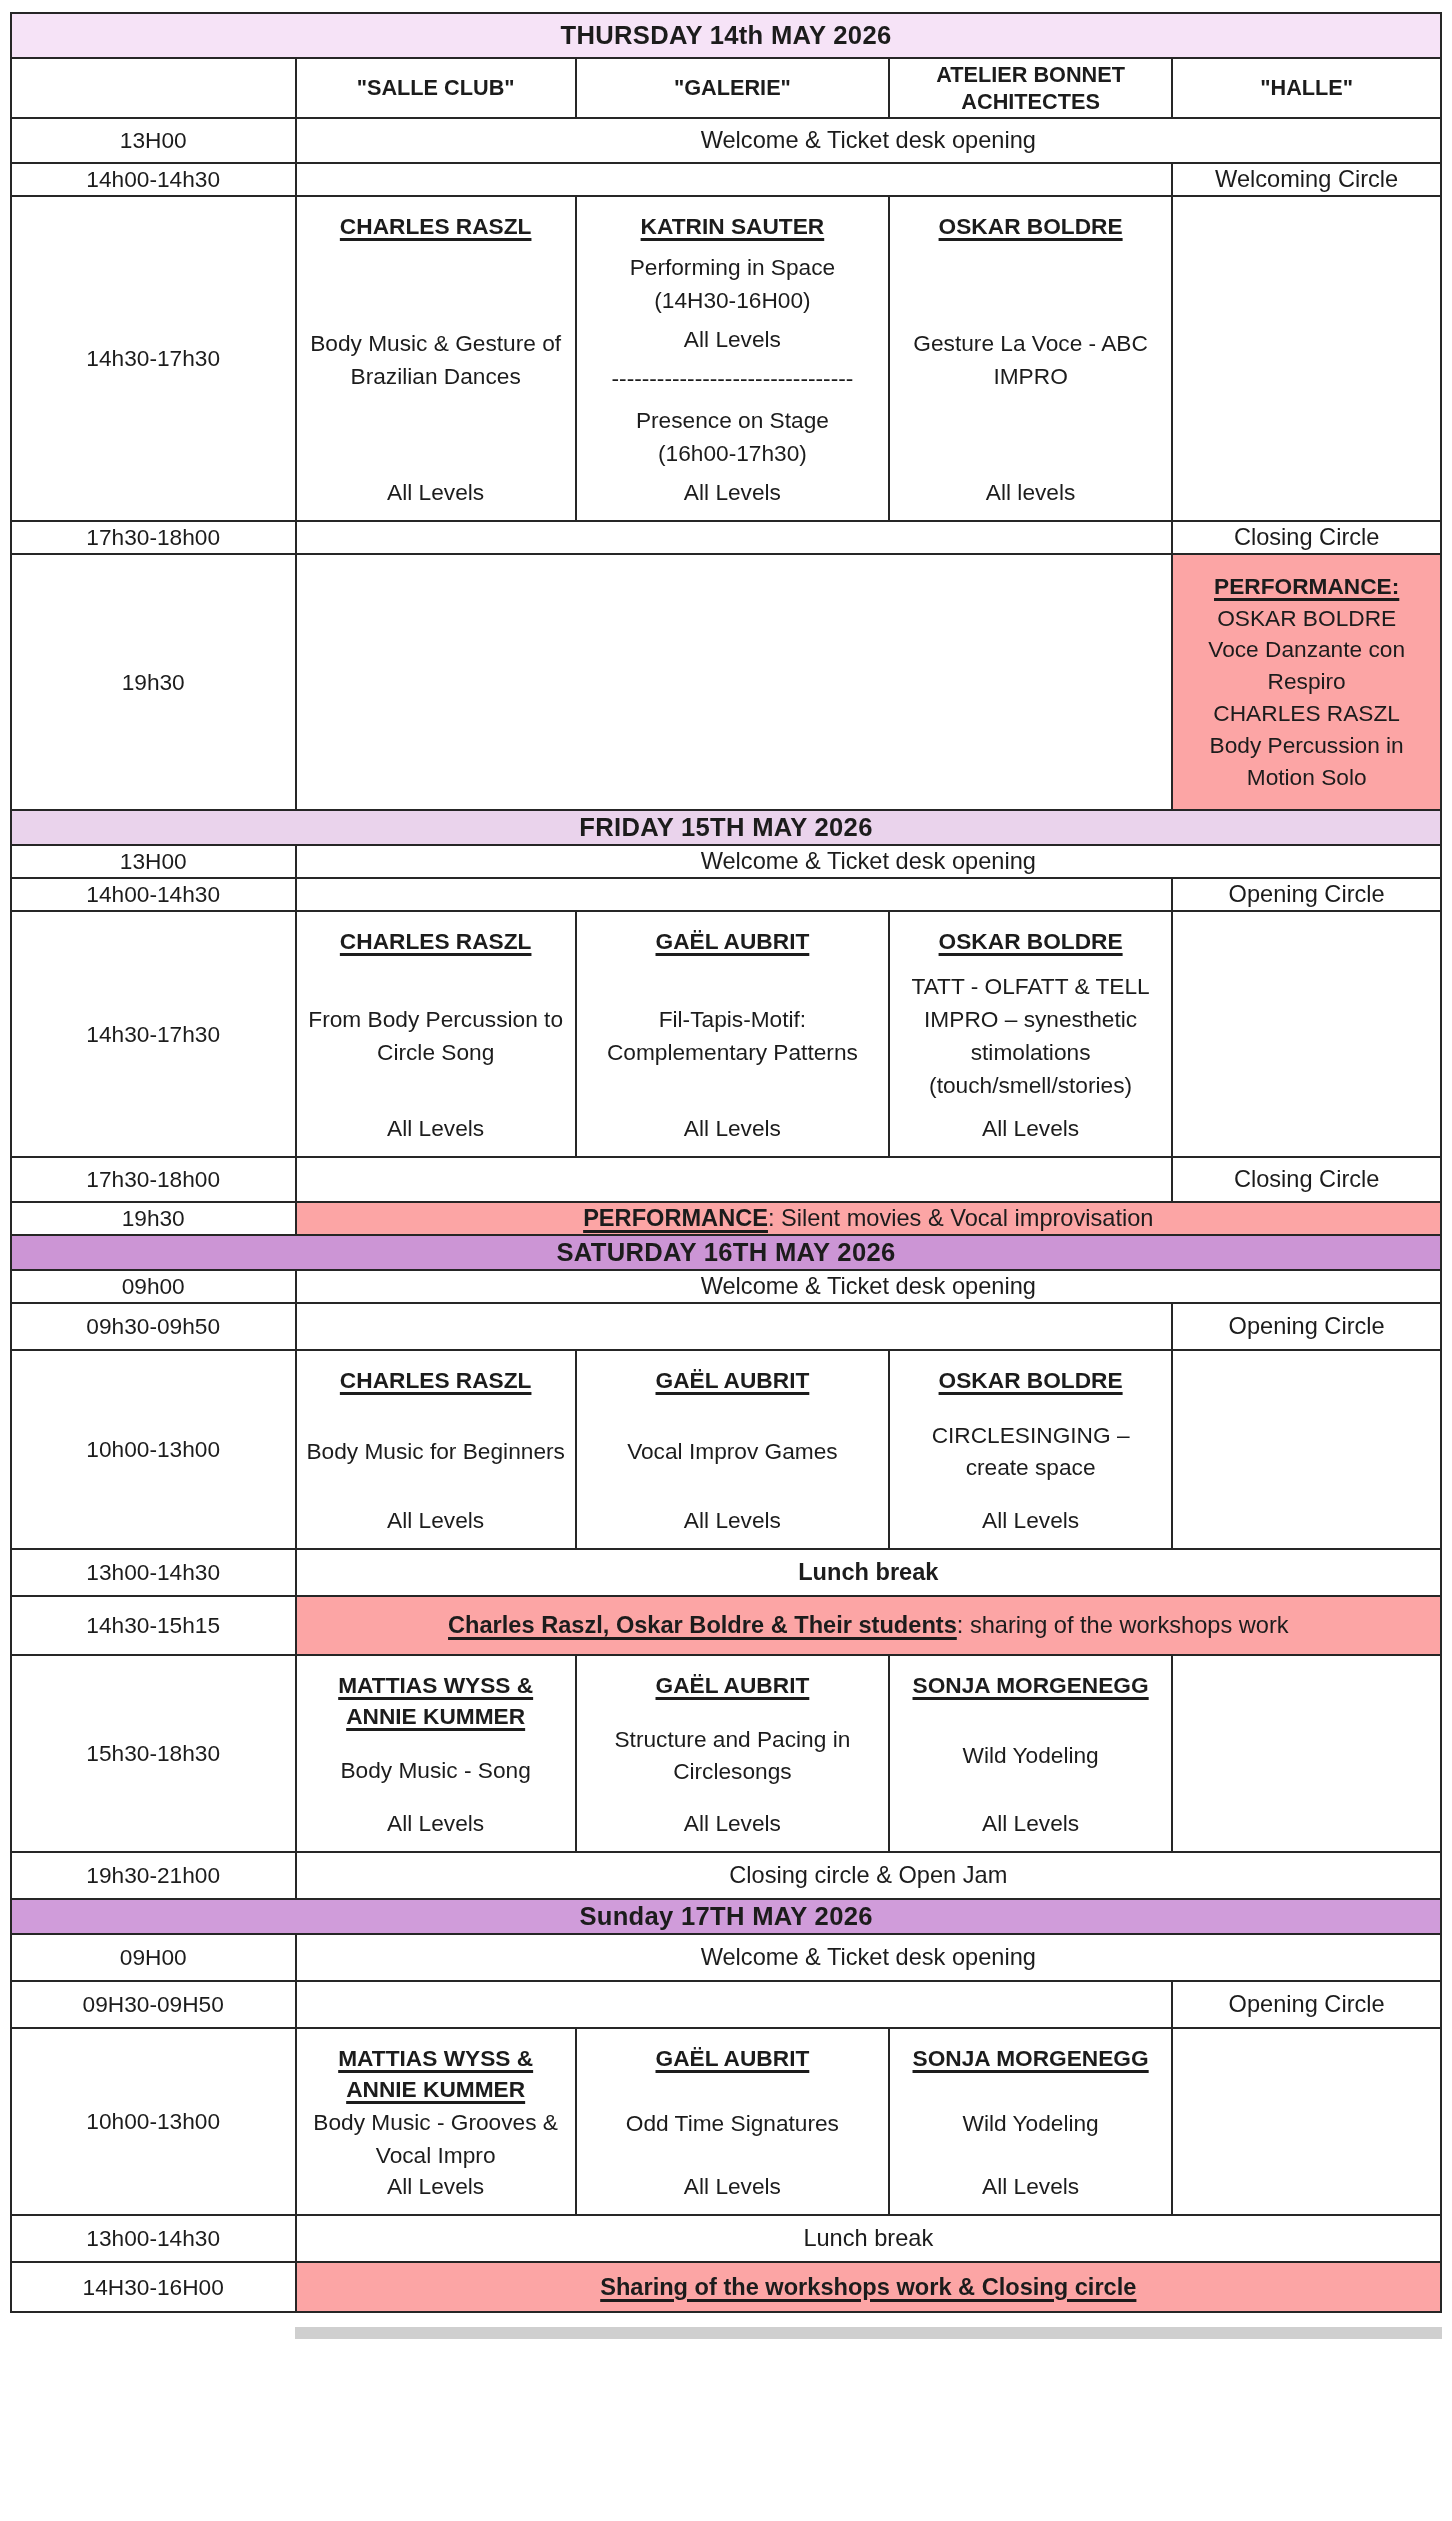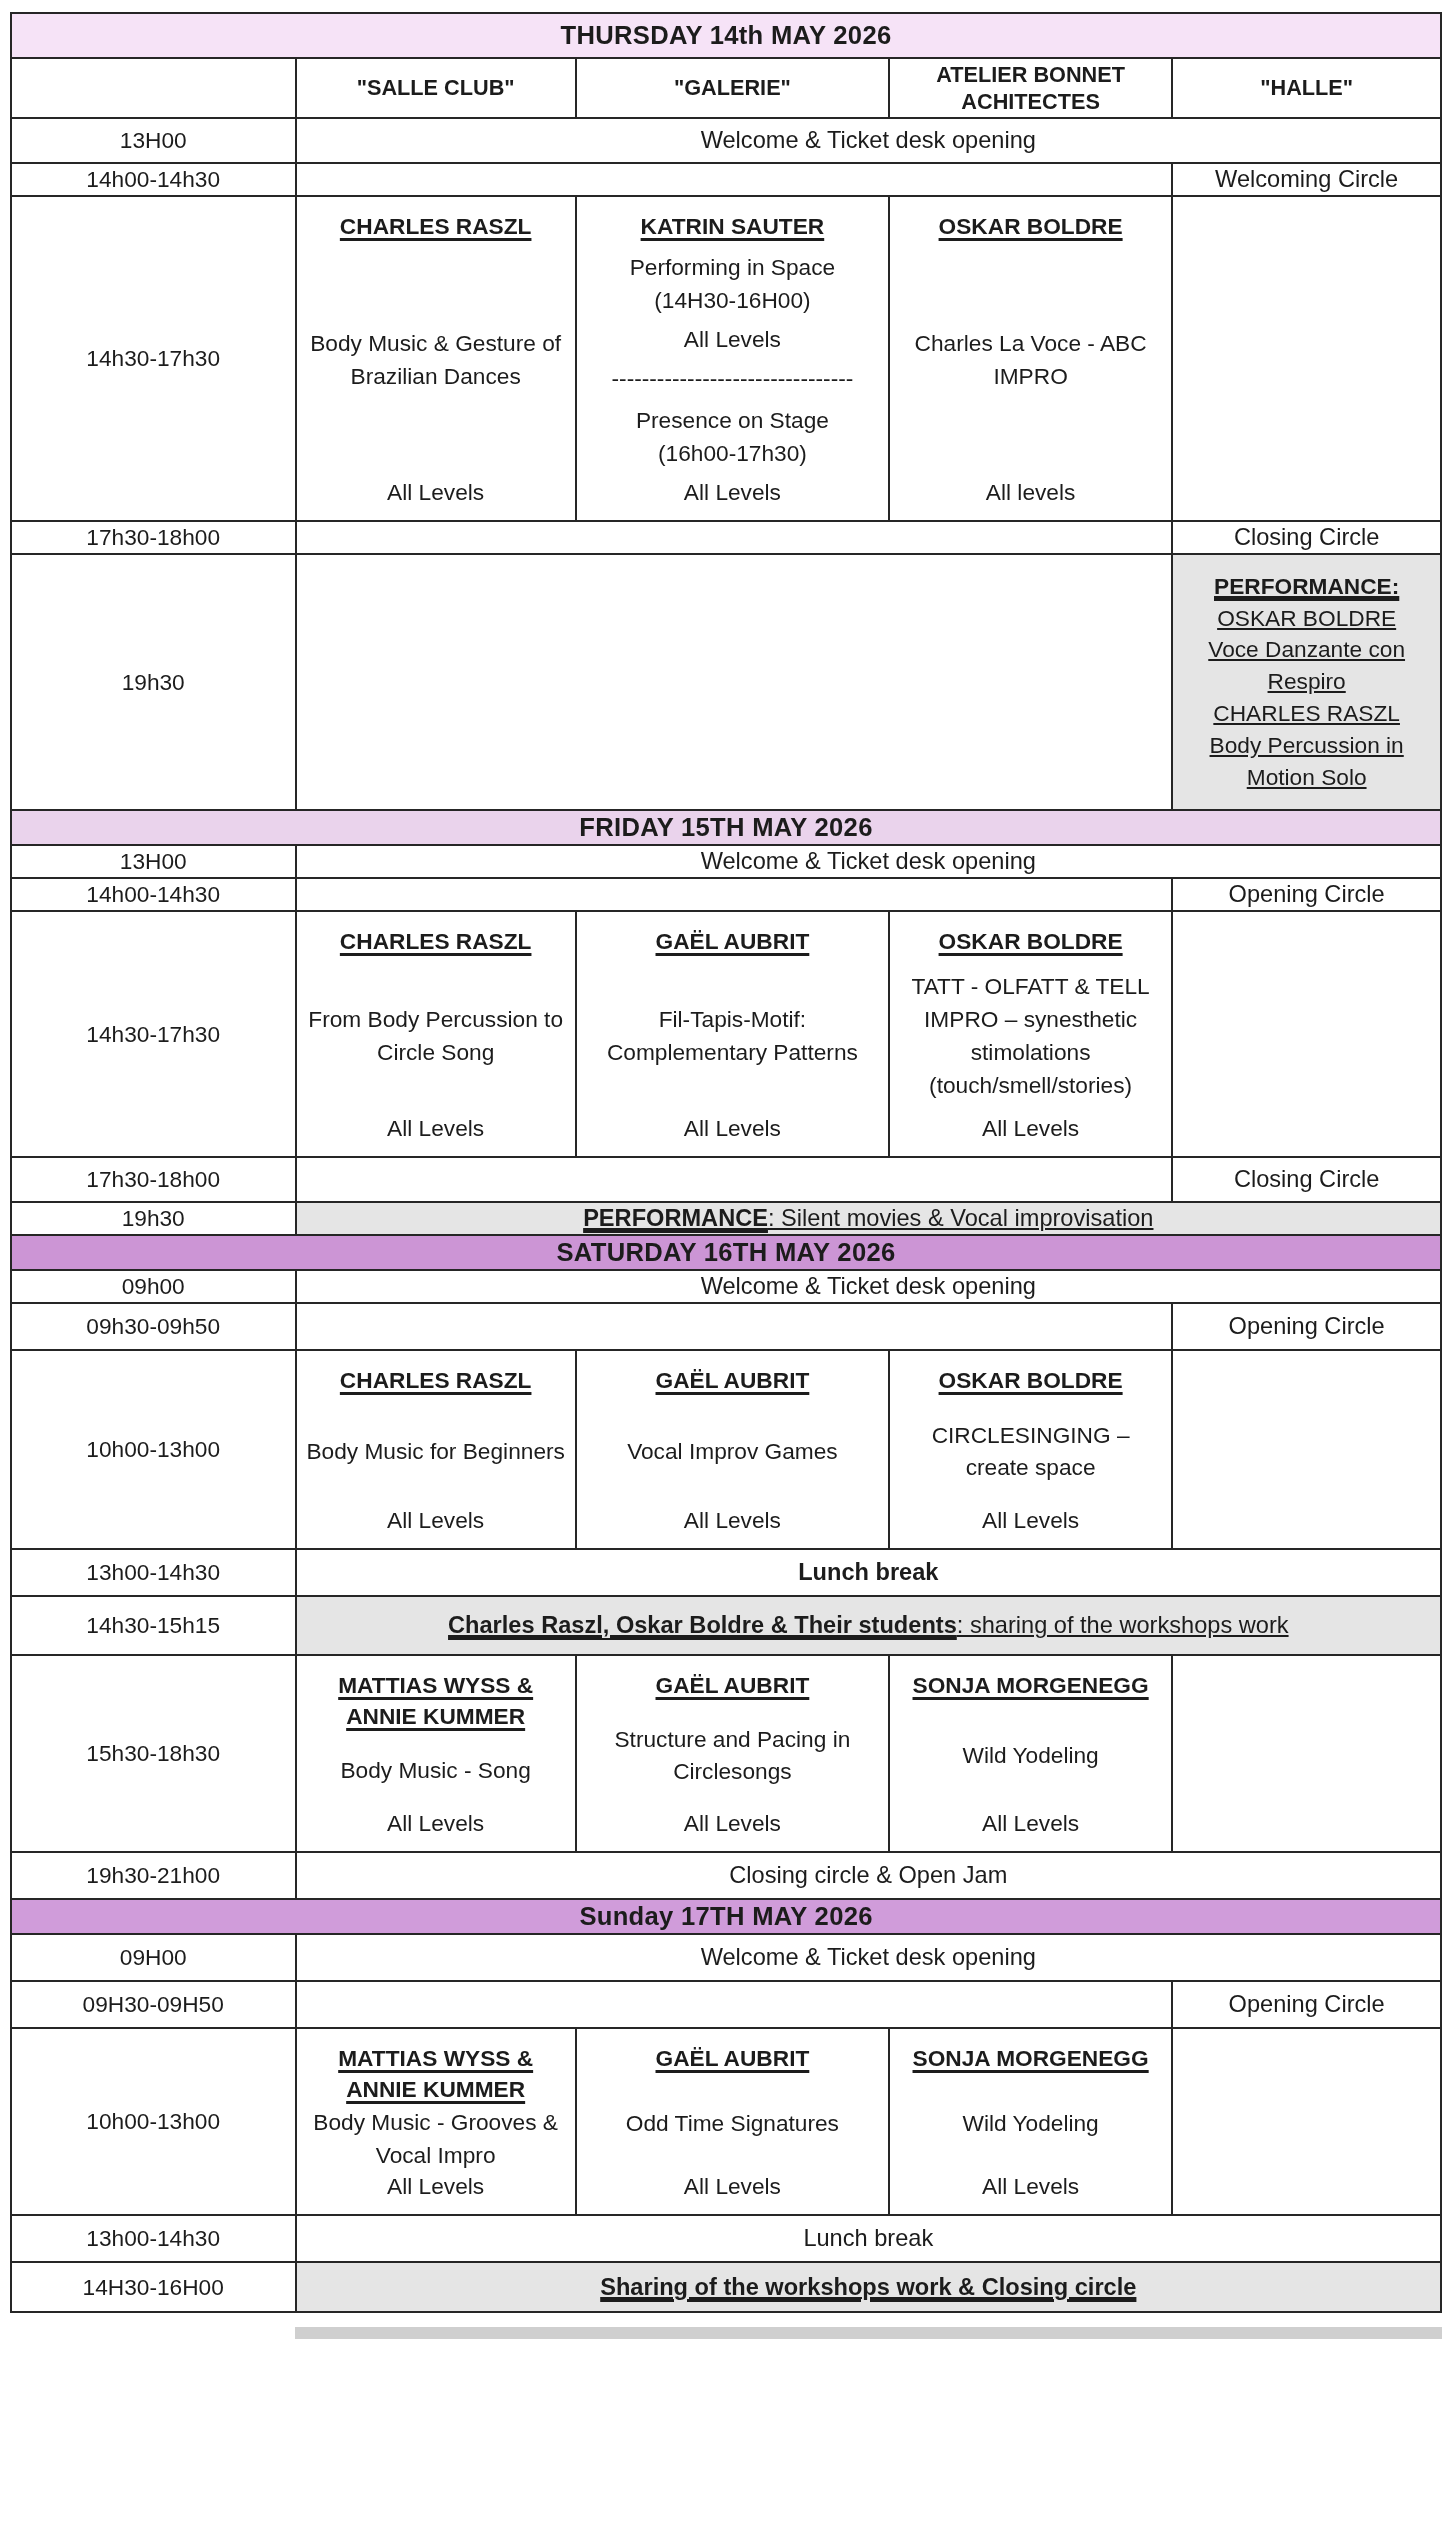--- a/index.html
+++ b/index.html
@@ -17,21 +17,21 @@
   tr.banner td{font-weight:bold;font-size:25.6px;letter-spacing:0.3px;}
   tr.banner.thu td{background:#F6E3F7;}
   tr.banner.fri td{background:#EAD3EC;}
   tr.banner.sat td{background:#CC95D5;}
   tr.banner.sun td{background:#D09CDA;padding-left:6px;}
   
   tr.header td{font-weight:bold;font-size:21.7px;line-height:1.25;}
   
   td.time{font-size:22.7px;}
   td.event{font-size:23.6px;}
-  td.cyan{background:#e5e5e5;font-size:23.6px;text-decoration:underline;}
+  td.cyan{background:#fca5a5;font-size:23.6px;}
   .bold-u{font-weight:bold;text-decoration:underline;text-decoration-thickness:2.5px;text-underline-offset:3.9px;}
   
   .wfill{height:100%;display:flex;flex-direction:column;justify-content:space-between;
          align-items:center;padding:11.8px 2px;box-sizing:border-box;}
   .wname{font-weight:bold;font-size:22.7px;text-decoration:underline;
          text-decoration-thickness:2.5px;text-underline-offset:3.9px;line-height:1.35;}
   .wdesc{font-size:22.7px;line-height:1.45;}
   .wlevel{font-size:22.7px;}
   
   .pfill{height:100%;display:flex;flex-direction:column;justify-content:space-between;
@@ -93,21 +93,21 @@
         <div class="wdesc">
           <div>Presence on Stage</div>
           <div>(16h00-17h30)</div>
         </div>
         <div class="wlevel">All Levels</div>
       </div>
     </td>
     <td>
       <div class="wfill">
         <div class="wname">OSKAR BOLDRE</div>
-        <div class="wdesc">Charles La Voce - ABC IMPRO</div>
+        <div class="wdesc">Gesture La Voce - ABC IMPRO</div>
         <div class="wlevel">All levels</div>
       </div>
     </td>
     <td></td>
   </tr>
   <tr class="h50">
     <td class="time">17h30-18h00</td>
     <td colspan="3"></td>
     <td class="event">Closing Circle</td>
   </tr>

